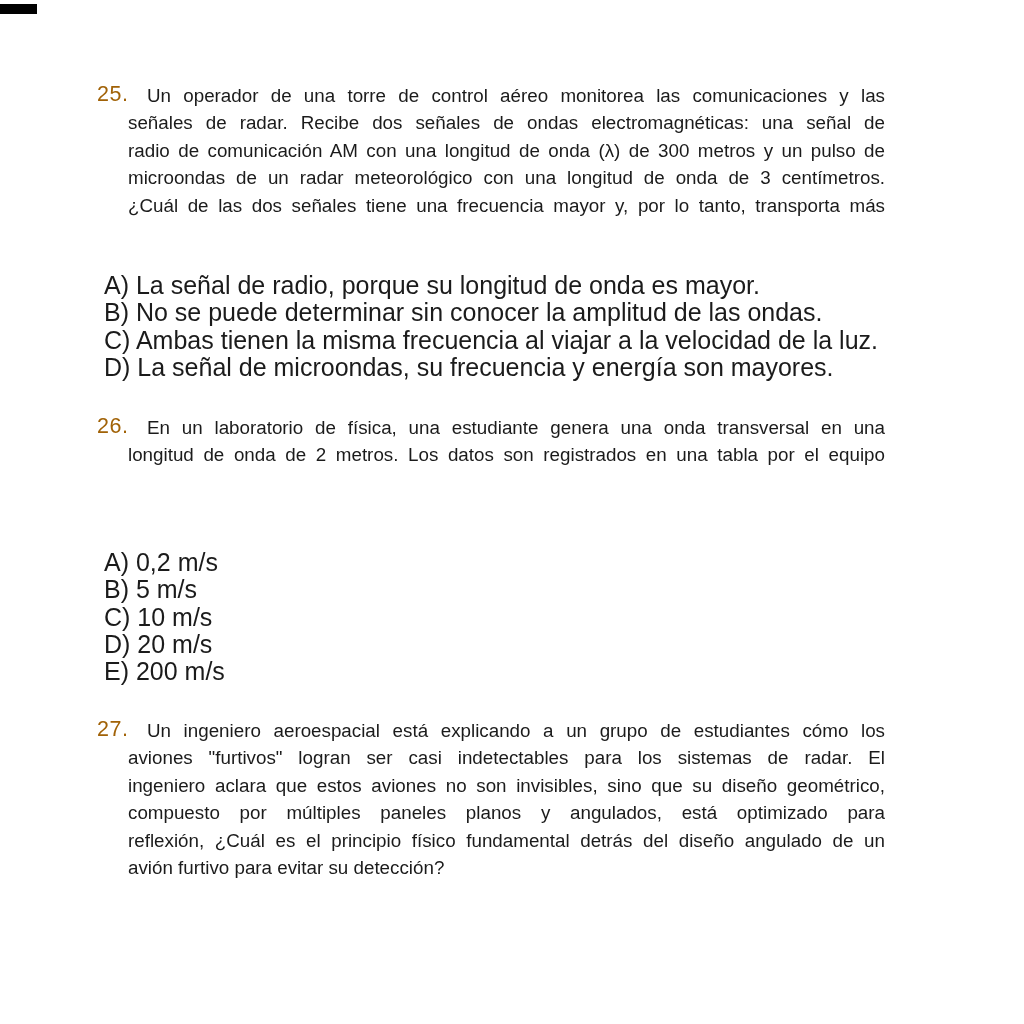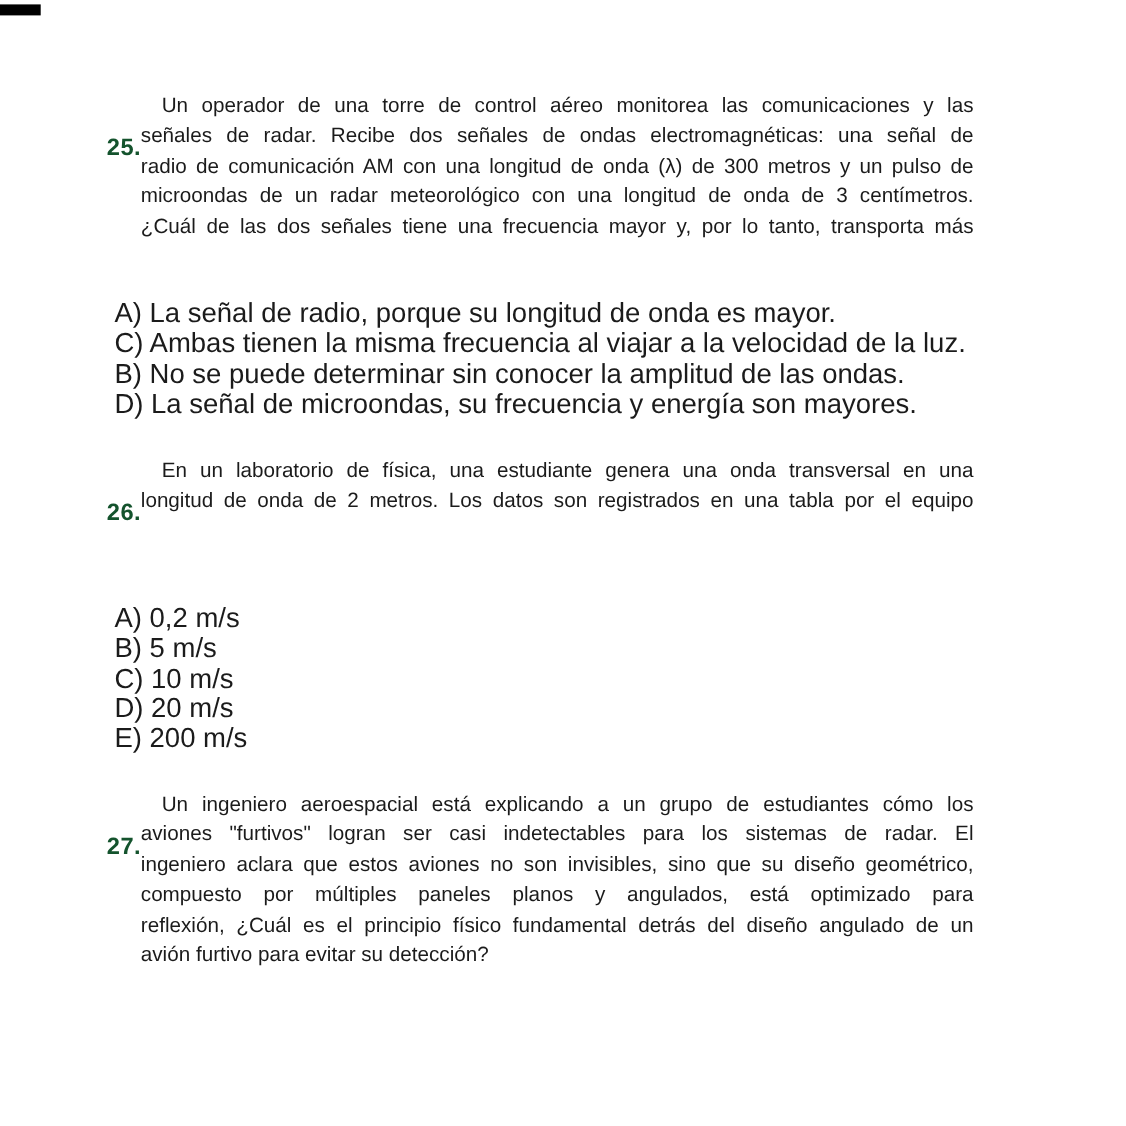--- a/index.html
+++ b/index.html
@@ -28,25 +28,24 @@
     position: absolute;
     left: 128px;
     width: 757px;
     font-size: 18.8px;
     line-height: 27.4px;
   }
   .qnum {
     position: absolute;
     left: -31px;
     top: -1px;
-    font-weight: bold;
+    font-weight: normal;
     font-size: 21.5px;
     letter-spacing: 0.5px;
-    color: #14532d;
-    margin-top: 40px;
+    color: #a16207;
   }
   .jline {
     text-align: justify;
     text-align-last: justify;
   }
   .jline-first {
     text-indent: 19px;
   }
   .jline-last {
     text-align: justify;
@@ -79,22 +78,22 @@
     <span class="qnum">25.</span>
     <div class="jline jline-first">Un operador de una torre de control aéreo monitorea las comunicaciones y las</div>
     <div class="jline">señales de radar. Recibe dos señales de ondas electromagnéticas: una señal de</div>
     <div class="jline">radio de comunicación AM con una longitud de onda (λ) de 300 metros y un pulso de</div>
     <div class="jline">microondas de un radar meteorológico con una longitud de onda de 3 centímetros.</div>
     <div class="jline">¿Cuál de las dos señales tiene una frecuencia mayor y, por lo tanto, transporta más</div>
   </div>
 
   <div class="opts q25-opts">
     <div class="opt">A) La señal de radio, porque su longitud de onda es mayor.</div>
+    <div class="opt">B) No se puede determinar sin conocer la amplitud de las ondas.</div>
     <div class="opt">C) Ambas tienen la misma frecuencia al viajar a la velocidad de la luz.</div>
-    <div class="opt">B) No se puede determinar sin conocer la amplitud de las ondas.</div>
     <div class="opt">D) La señal de microondas, su frecuencia y energía son mayores.</div>
   </div>
 
   <div class="para q26-para">
     <span class="qnum">26.</span>
     <div class="jline jline-first">En un laboratorio de física, una estudiante genera una onda transversal en una</div>
     <div class="jline">longitud de onda de 2 metros. Los datos son registrados en una tabla por el equipo</div>
   </div>
 
   <div class="opts q26-opts">

